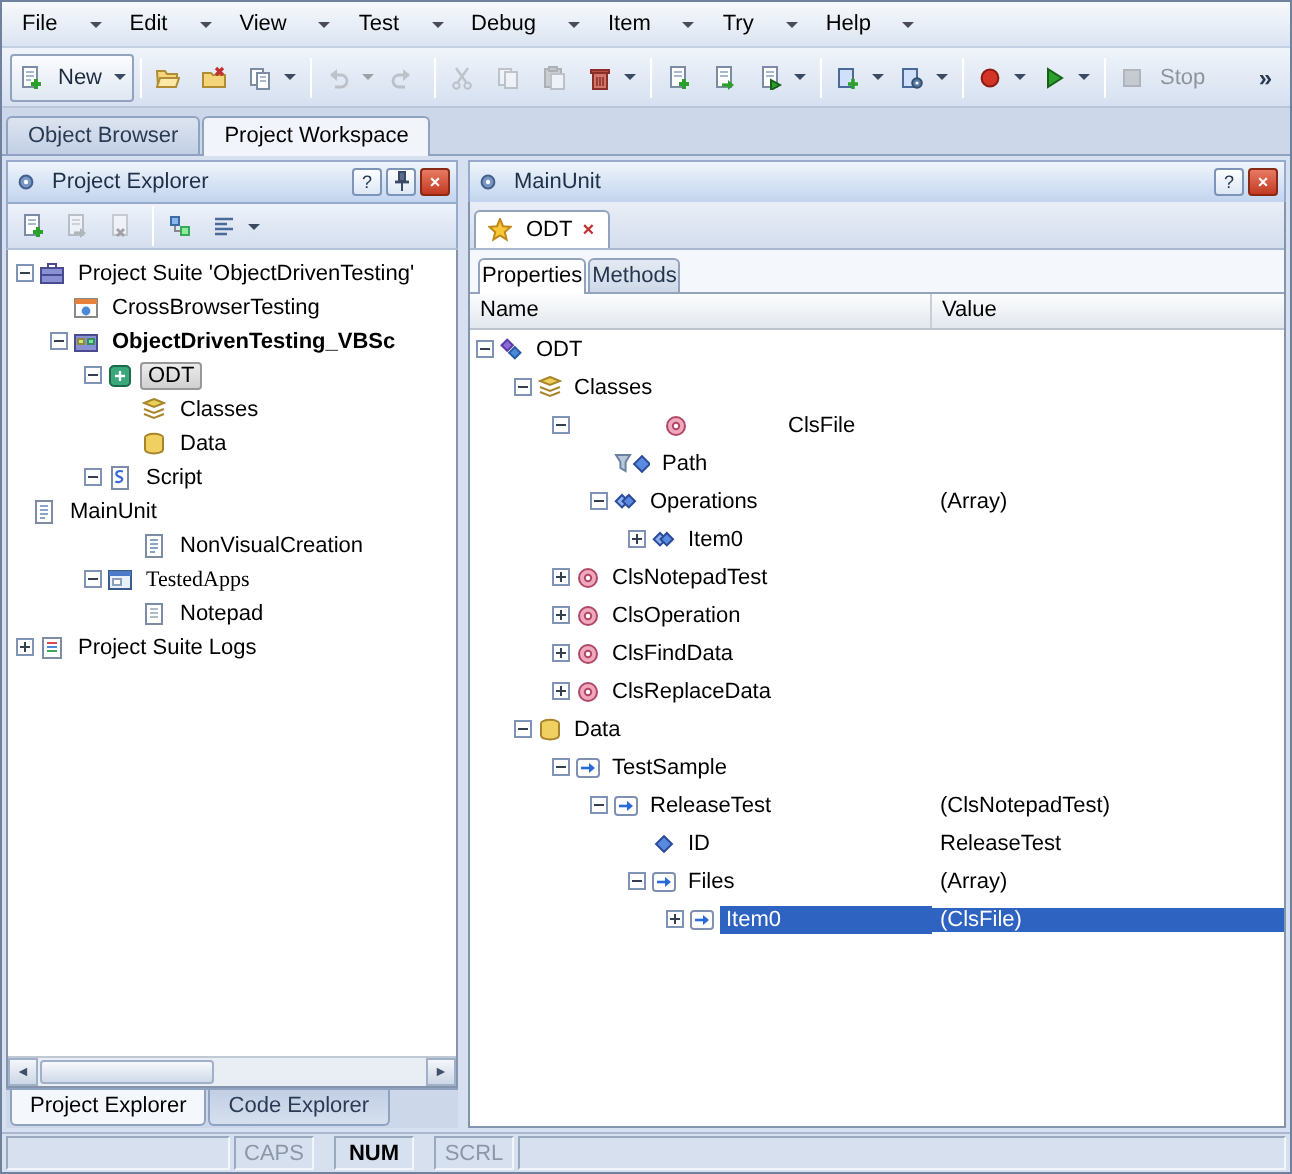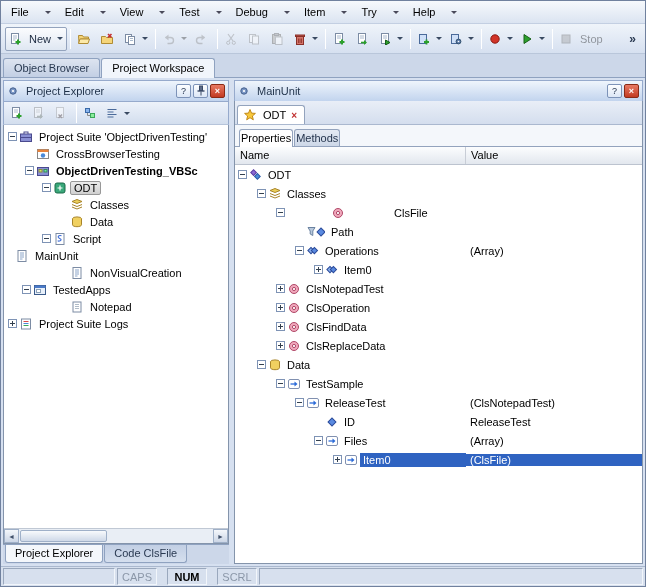--- a/index.html
+++ b/index.html
@@ -473,21 +473,21 @@
             <div class="titem" style="padding-left: 55px;">
               <span class="exp-sp"></span>
               <span class="ic">
                 <svg viewBox="0 0 12 12" width="12" height="12">
                   <rect x="2" y="0.5" width="8" height="11" fill="#fff" stroke="#7c8ca4"></rect>
                   <path d="M4 3h4M4 5h4M4 7h4M4 9h2.5" stroke="#8aa4c8"></path>
                 </svg>
               </span>
               <span class="tlabel">NonVisualCreation</span>
             </div>
-            <div class="titem" style="padding-left: 18px;">
+            <div class="titem" style="padding-left: 38px; font-family: Liberation Serif, serif;">
               <span class="exp"></span>
               <span class="ic">
                 <svg viewBox="0 0 12 12" width="12" height="12">
                   <rect x="0.5" y="1.5" width="11" height="9" fill="#e8f0fa" stroke="#3a5a8a"></rect>
                   <rect x="0.5" y="1.5" width="11" height="2.5" fill="#4a7ac8"></rect>
                   <rect x="2.5" y="5.5" width="4" height="3" fill="#fff" stroke="#8aa0b8"></rect>
                 </svg>
               </span>
               <span class="tlabel">TestedApps</span>
             </div>
@@ -517,21 +517,21 @@
         <div class="hscroll">
           <span class="sb-btn">◄</span>
           <span class="sb-track">
               <span class="sb-thumb"></span>
             </span>
           <span class="sb-btn">►</span>
         </div>
       </div>
       <div class="pe-bottom-tabs">
           <div class="pbt active">Project Explorer</div>
-          <div class="pbt">Code ClsFile</div>
+          <div class="pbt">Code Explorer</div>
         </div>
     </div>
 
     <div class="splitter"></div>
 
     <div class="right-panel">
       <div class="panel-header">
         <span class="ic">
             <svg viewBox="0 0 12 12" width="12" height="12">
               <circle cx="6" cy="6" r="3.2" fill="#7a96c4" stroke="#44608e"></circle>

